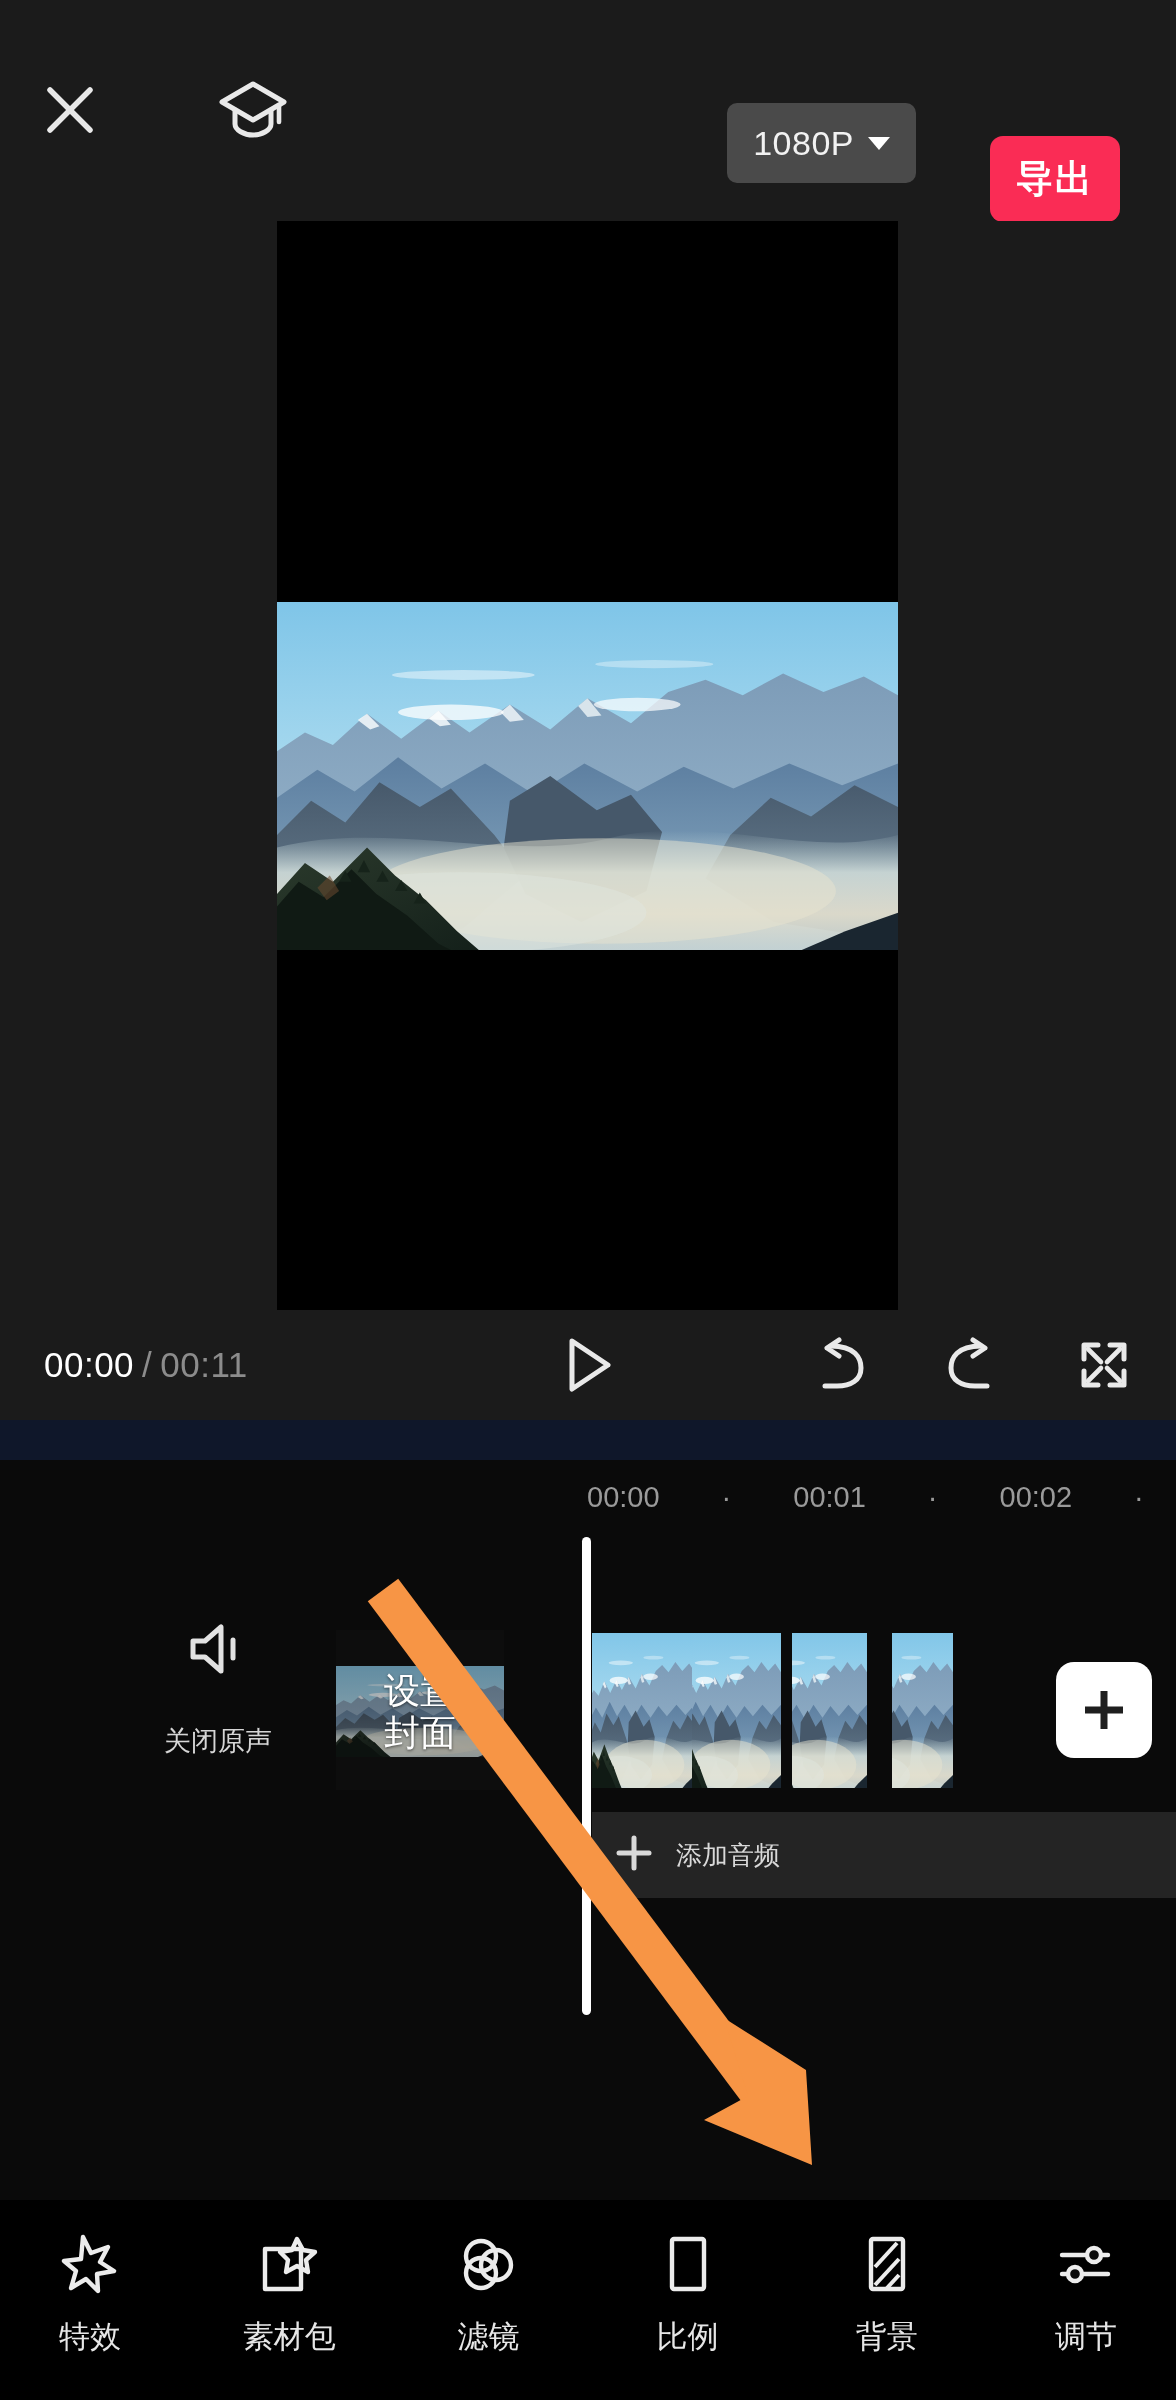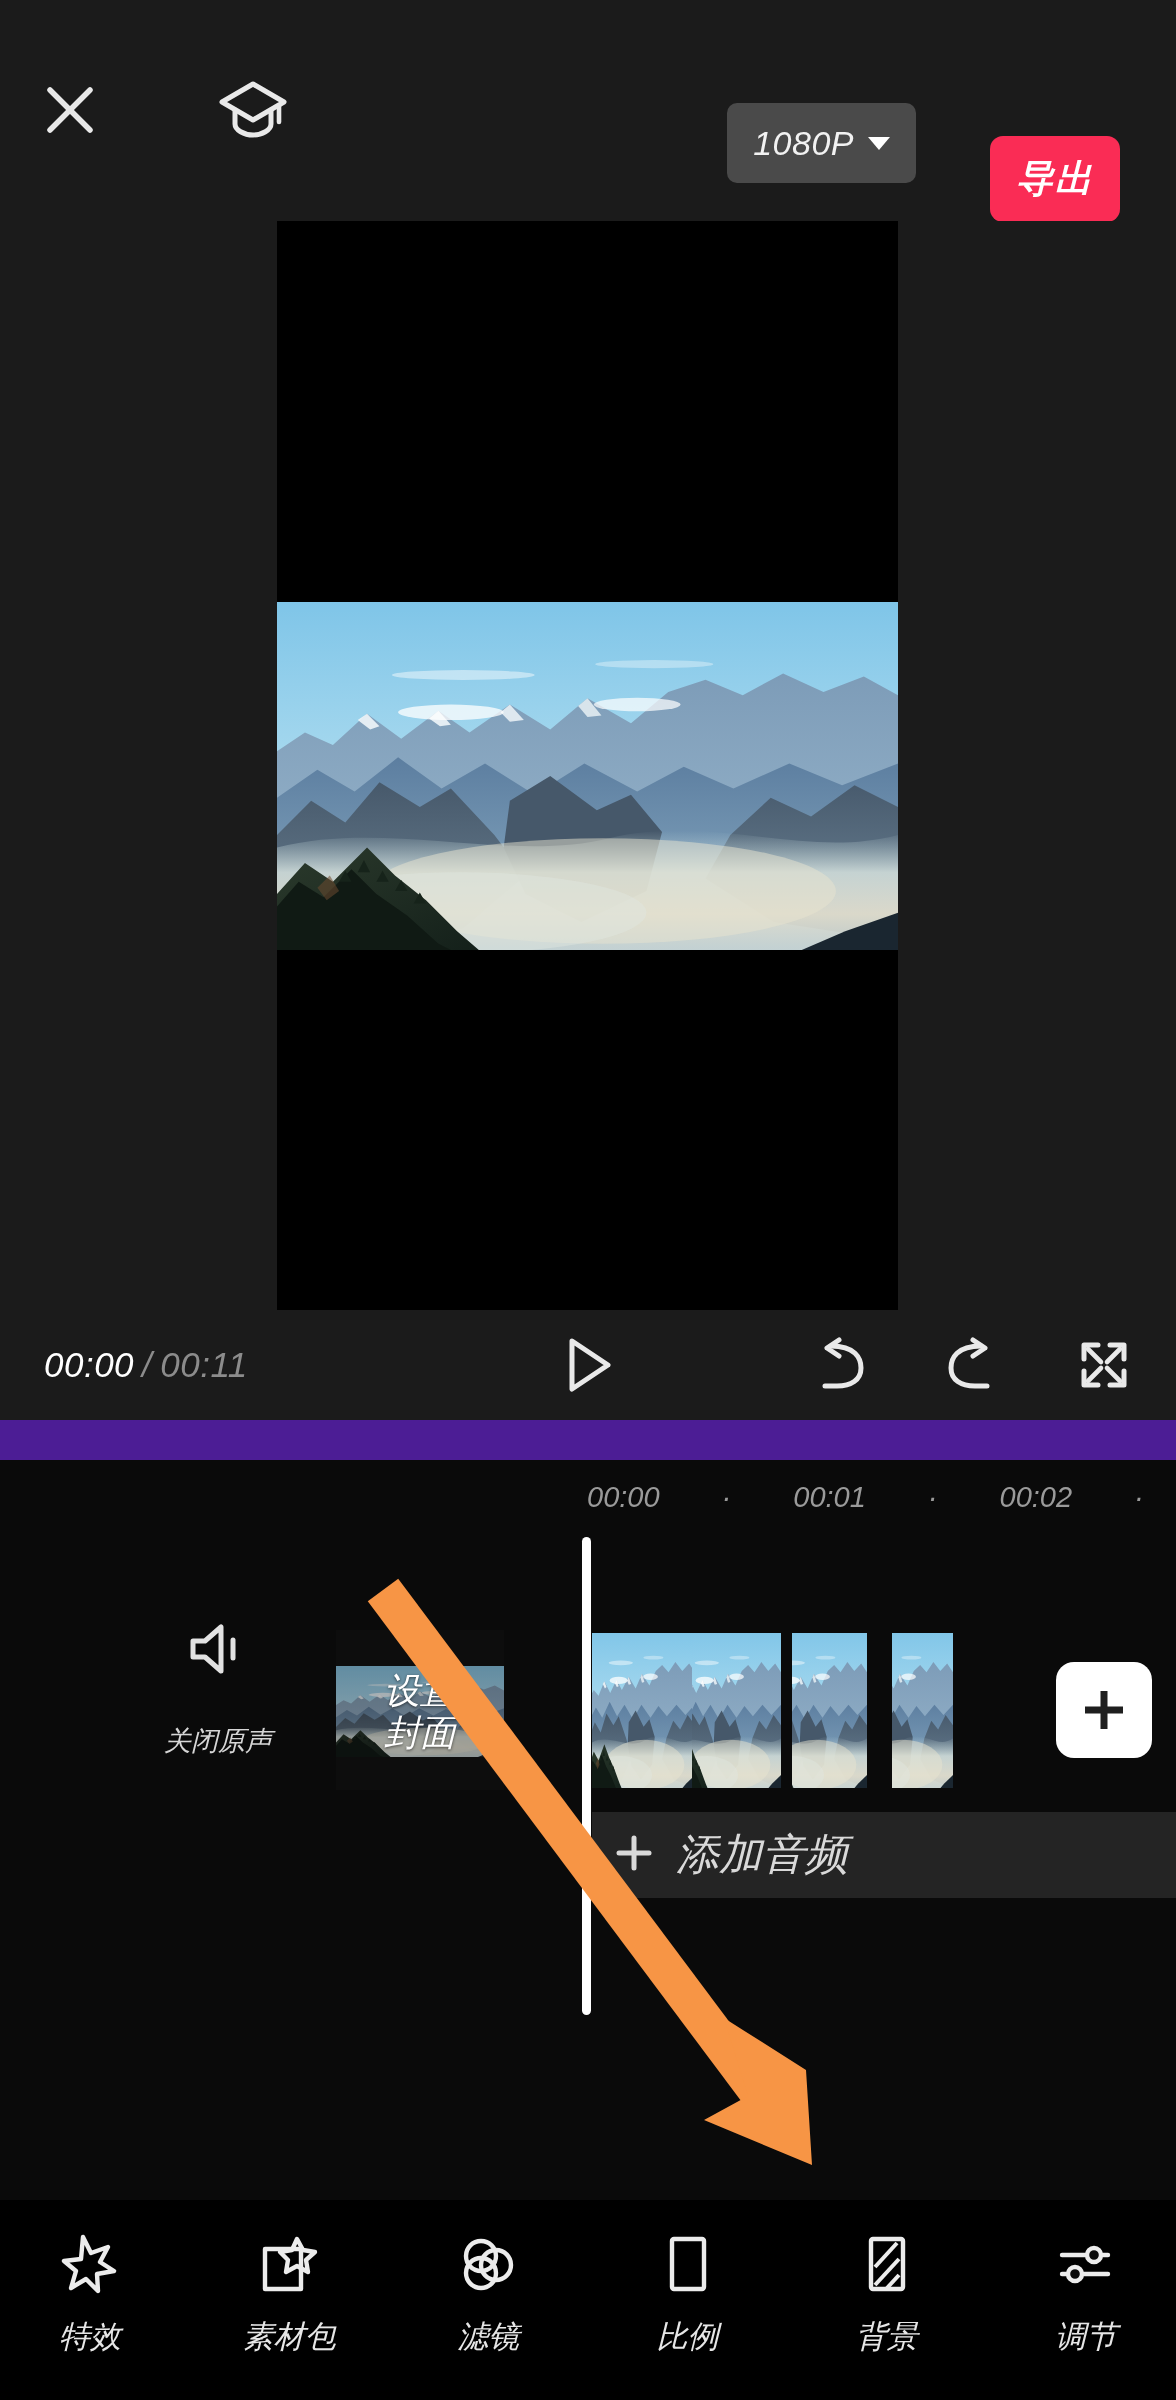--- a/index.html
+++ b/index.html
@@ -5,21 +5,21 @@
   * { margin:0; padding:0; box-sizing:border-box; }
   html,body { background:#000; }
   body {
     width:1176px; height:2400px;
     font-family:"Liberation Sans","DejaVu Sans",sans-serif;
     overflow:hidden; position:relative;
     -webkit-font-smoothing:antialiased;
   }
 
   
-  #app { position:absolute; inset:0; background:#4c1d95;font-style:italic; }
+  #app { position:absolute; inset:0; background:#0f172a; }
 
   
   .topbar {
     position:absolute; left:0; top:0; width:1176px; height:221px;
     background:#1b1b1b;
   }
   .tb-close {
     position:absolute; left:70px; top:110px;
     width:66px; height:66px; transform:translate(-50%,-50%);
     display:flex; align-items:center; justify-content:center; cursor:pointer;
@@ -138,21 +138,21 @@
     position:absolute; left:1056px; top:1662px;
     width:96px; height:96px; background:#ffffff; border-radius:18px;
     display:flex; align-items:center; justify-content:center; cursor:pointer;
   }
 
   .audio-row {
     position:absolute; left:592px; top:1812px; width:584px; height:86px;
     background:#242424; display:flex; align-items:center; cursor:pointer;
   }
   .audio-row .plus { margin-left:24px; margin-right:24px; }
-  .audio-row .lbl { color:#d9d9d9; font-size:43px; }
+  .audio-row .lbl { color:#d9d9d9; font-size:26px; }
 
   .playhead {
     position:absolute; left:582px; top:1537px;
     width:9px; height:478px; background:#ffffff; border-radius:5px;
   }
 
   
   .toolbar {
     position:absolute; left:0; top:2200px; width:1176px; height:200px;
     background:#000;

